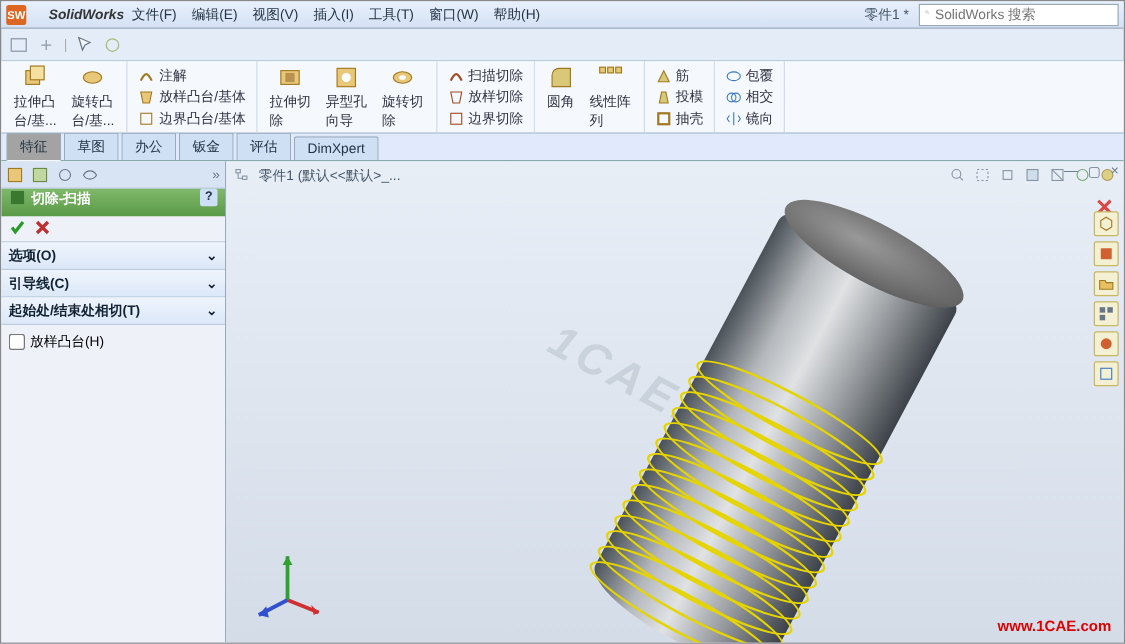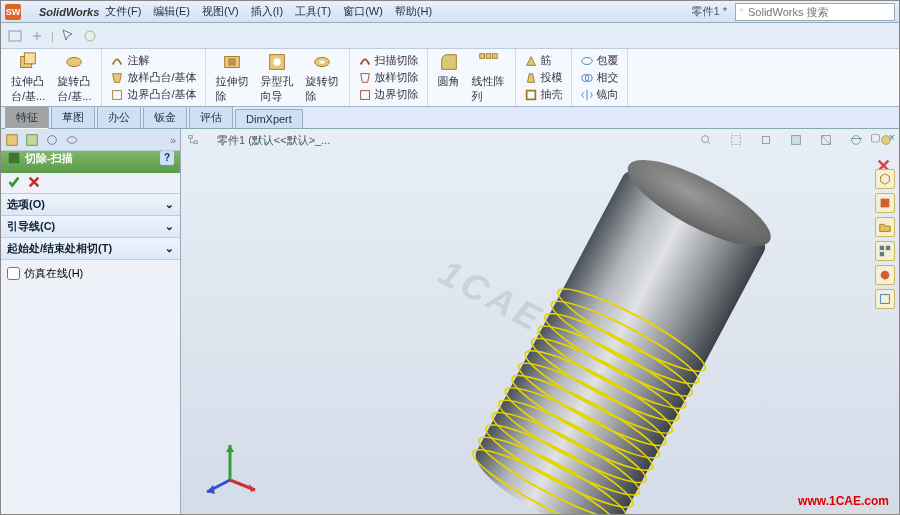--- a/index.html
+++ b/index.html
@@ -51,21 +51,21 @@
     .pm-sec-h .chev { margin-left: auto; }
     .pm-sec-body { padding: 4px 6px; }
     .pm-field { display: flex; align-items: center; gap: 4px; margin-bottom: 4px; }
     .pm-field svg { width: 14px; height: 14px; flex-shrink: 0; }
     .pm-input { flex: 1; border: 1px solid #9ab; background: #fff; padding: 2px 4px; height: 18px; }
     .pm-input.sel { background: #3a6cd8; color: #fff; }
     .pm-chk { display: flex; align-items: center; gap: 4px; padding: 2px 0; }
 
     
     .viewport { flex: 1; position: relative; background: linear-gradient(#e8eef6, #d4dce8); }
-    .vp-toolbar { position: absolute; top: 0; left: 0; right: 0; height: 22px; display: flex; align-items: center; padding: 0 6px; gap: 16px; }
+    .vp-toolbar { position: absolute; top: 0; left: 0; right: 0; height: 22px; display: flex; align-items: center; padding: 0 6px; gap: 6px; }
     .vp-toolbar svg { width: 14px; height: 14px; opacity: .75; }
     .vp-toolbar .txt { color: #456; }
     .vp-winbtns { position: absolute; top: 2px; right: 4px; display: flex; gap: 8px; color: #678; }
     .vp-close { position: absolute; top: 26px; right: 8px; color: #d44; font-size: 18px; font-weight: bold; }
     
     
     .model { position: absolute; left: 300px; top: 40px; width: 260px; height: 400px; transform: rotate(28deg); }
     .cyl-body { position: absolute; left: 50px; top: 0; width: 160px; height: 360px; background: linear-gradient(90deg, #4a5258 0%, #b4b8bc 25%, #e0e2e4 45%, #8a8e92 75%, #3c4248 100%); border-radius: 80px/24px; }
     .cyl-top { position: absolute; left: 50px; top: -12px; width: 160px; height: 48px; border-radius: 50%; background: radial-gradient(ellipse at 40% 40%, #999 0%, #666 70%, #444 100%); }
     .threads { position: absolute; left: 46px; top: 140px; width: 168px; height: 220px; }
@@ -356,21 +356,21 @@
     <div class="pm-sec">
       <div class="pm-sec-h">
         <span>起始处/结束处相切(T)</span>
         <span class="chev">⌄</span>
       </div>
     </div>
     <div class="pm-sec">
       <div class="pm-sec-body">
         <label class="pm-chk">
           <input type="checkbox" style="">
-          <span>仿真在线(H)</span>
+          <span>放样凸台(H)</span>
         </label>
       </div>
     </div>
   </div>
 
   <div class="viewport">
     <div class="vp-toolbar">
       <svg viewBox="0 0 16 16">
           <rect x="2" y="3" width="4" height="3" stroke="#678" fill="none"></rect>
           <rect x="8" y="9" width="4" height="3" stroke="#678" fill="none"></rect>

